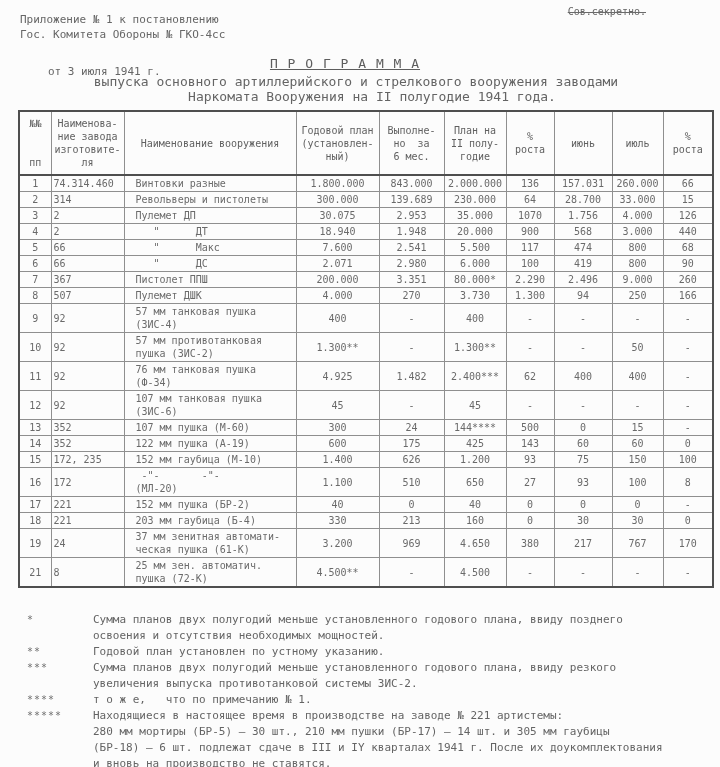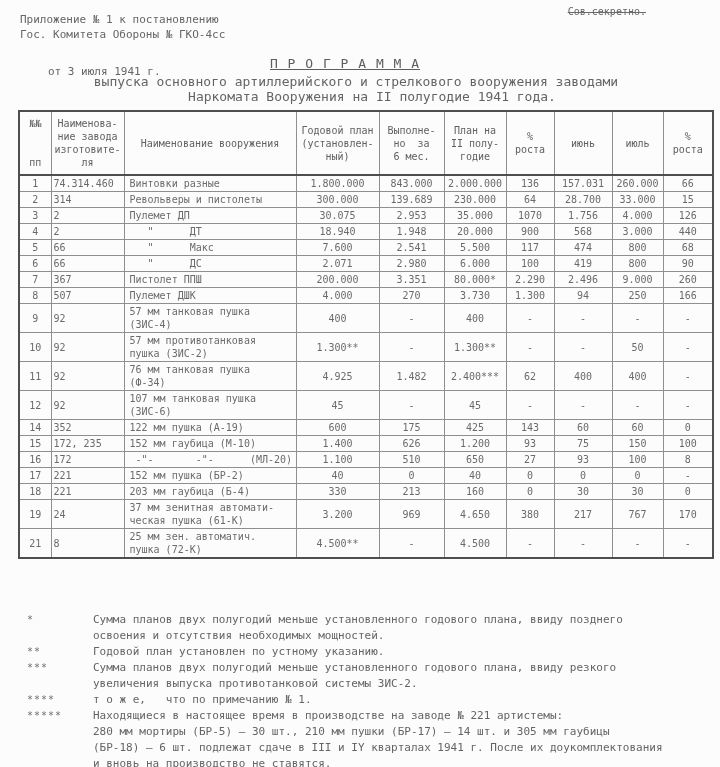--- a/index.html
+++ b/index.html
@@ -40,21 +40,21 @@
     border: 1px solid #8f8f8f;
     padding: 1px 2px;
     text-align: center; vertical-align: middle;
     white-space: pre-wrap; overflow: hidden;
   }
   table.prod thead th {
     font-weight: normal; color: #606060;
     border-bottom: 2px solid #4e4e4e;
     padding: 3px 2px; height: 56px;
   }
-  table.prod td.weapon-name { text-align: left; padding-left: 5px; }
+  table.prod td.weapon-name { text-align: left; padding-left: 11px; }
   table.prod td.factory { text-align: left; }
 
   
   .footnotes { position: absolute; left: 27px; top: 612px; width: 680px; font-size: 11px; line-height: 16px; color: #646464; }
   .fn-row { display: flex; margin: 0; }
   .fn-marker { width: 66px; flex: 0 0 66px; font-size: 10px; letter-spacing: 1px; color: #6e6e6e; }
   .fn-text { white-space: pre-wrap; }
 </style>
 </head>
 <body>
@@ -257,20 +257,32 @@
 (ЗИС-6)</td>
           <td class="">45</td>
           <td class="">-</td>
           <td class="">45</td>
           <td class="">-</td>
           <td class="">-</td>
           <td class="">-</td>
           <td class="">-</td>
         </tr>
         <tr>
+          <td class="">13</td>
+          <td class="factory">352</td>
+          <td class="weapon-name">107 мм пушка (М-60)</td>
+          <td class="">300</td>
+          <td class="">24</td>
+          <td class="">144****</td>
+          <td class="">500</td>
+          <td class="">0</td>
+          <td class="">15</td>
+          <td class="">-</td>
+        </tr>
+        <tr>
           <td class="">14</td>
           <td class="factory">352</td>
           <td class="weapon-name">122 мм пушка (А-19)</td>
           <td class="">600</td>
           <td class="">175</td>
           <td class="">425</td>
           <td class="">143</td>
           <td class="">60</td>
           <td class="">60</td>
           <td class="">0</td>

